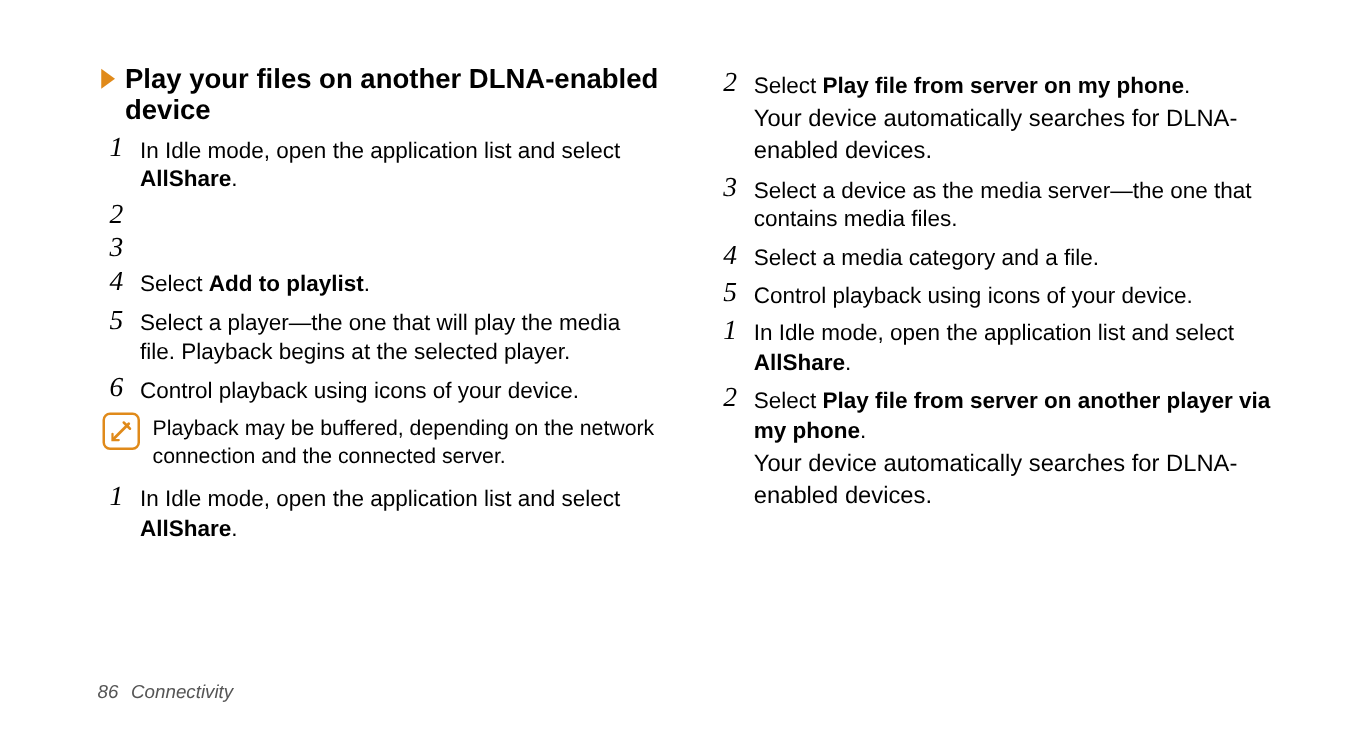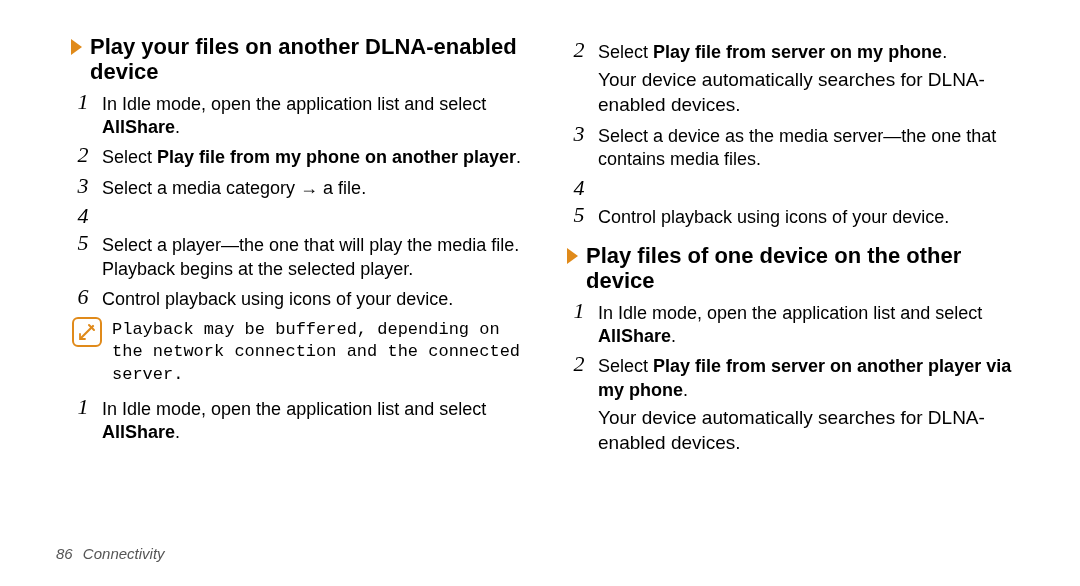--- a/index.html
+++ b/index.html
@@ -5,22 +5,23 @@
   * { box-sizing: border-box; margin: 0; padding: 0; }
   html, body { width: 1080px; height: 586px; }
   body {
     font-family: "Myriad Pro", "Segoe UI", Arial, sans-serif;
     background: #fff;
     color: #000;
     position: relative;
   }
   .page {
     display: flex;
-    padding: 34px 60px 0 70px;
+    padding: 50px 60px 0 70px;
     gap: 42px;
+    margin-left: 10px;
   }
   .col {
     width: 460px;
   }
   .section-head {
     display: flex;
     align-items: flex-start;
     margin-top: 8px;
     margin-bottom: 6px;
   }
@@ -54,21 +55,20 @@
   .step-body {
     font-size: 18px;
     line-height: 1.3;
     padding-top: 2px;
   }
   .step-body .b { font-weight: 700; }
   .note-row {
     display: flex;
     align-items: flex-start;
     margin: 6px 0 10px 2px;
-    font-family: Liberation Mono, monospace;
   }
   .note-icon {
     flex: 0 0 30px;
     height: 30px;
     border: 2px solid #e08a1a;
     border-radius: 6px;
     display: flex;
     align-items: center;
     justify-content: center;
     margin-right: 10px;
@@ -80,21 +80,21 @@
     padding-top: 2px;
   }
   .sub {
     font-size: 19px;
     line-height: 1.3;
     margin-left: 32px;
     margin-bottom: 2px;
   }
   .footer {
     position: absolute;
-    left: 56px;
+    left: 78px;
     bottom: 24px;
     font-size: 15px;
     font-style: italic;
     color: #555;
   }
   .footer .pnum {
     font-style: italic;
     color: #555;
     margin-right: 6px;
   }
@@ -115,28 +115,27 @@
       <div class="section-title">Play your files on another DLNA-enabled device</div>
     </div>
 
     <div id="s1">
         <div class="step">
           <div class="step-num">1</div>
           <div class="step-body">In Idle mode, open the application list and select <span class="b">AllShare</span>.</div>
         </div>
         <div class="step">
           <div class="step-num">2</div>
-          <div class="step-body">Select <span class="b">Play file from my phone on another player</span>.</div>
         </div>
         <div class="step">
           <div class="step-num">3</div>
-          <div class="step-body">Select a media category → a file.</div>
         </div>
         <div class="step">
           <div class="step-num">4</div>
+          <div class="step-body">Select <span class="b">Add to playlist</span>.</div>
         </div>
         <div class="step">
           <div class="step-num">5</div>
           <div class="step-body">Select a player—the one that will play the media file. Playback begins at the selected player.</div>
         </div>
         <div class="step">
           <div class="step-num">6</div>
           <div class="step-body">Control playback using icons of your device.</div>
         </div>
       </div>
@@ -169,35 +168,28 @@
           <div class="step-num">2</div>
           <div class="step-body">Select <span class="b">Play file from server on my phone</span>.</div>
         </div>
         <div class="sub">Your device automatically searches for DLNA-enabled devices.</div>
         <div class="step">
           <div class="step-num">3</div>
           <div class="step-body">Select a device as the media server—the one that contains media files.</div>
         </div>
         <div class="step">
           <div class="step-num">4</div>
+          <div class="step-body">Select a media category and a file.</div>
         </div>
         <div class="step">
           <div class="step-num">5</div>
           <div class="step-body">Control playback using icons of your device.</div>
         </div>
       </div>
 
-    <div class="section-head" style="margin-top:14px;">
-      <span class="chev">
-        <svg width="14" height="18" viewBox="0 0 14 18">
-            <polygon points="1,1 12,9 1,17" fill="#e08a1a"></polygon>
-          </svg>
-      </span>
-      <div class="section-title">Play files of one device on the other device</div>
-    </div>
 
     <div id="s4">
         <div class="step">
           <div class="step-num">1</div>
           <div class="step-body">In Idle mode, open the application list and select <span class="b">AllShare</span>.</div>
         </div>
         <div class="step">
           <div class="step-num">2</div>
           <div class="step-body">Select <span class="b">Play file from server on another player via my phone</span>.</div>
         </div>

